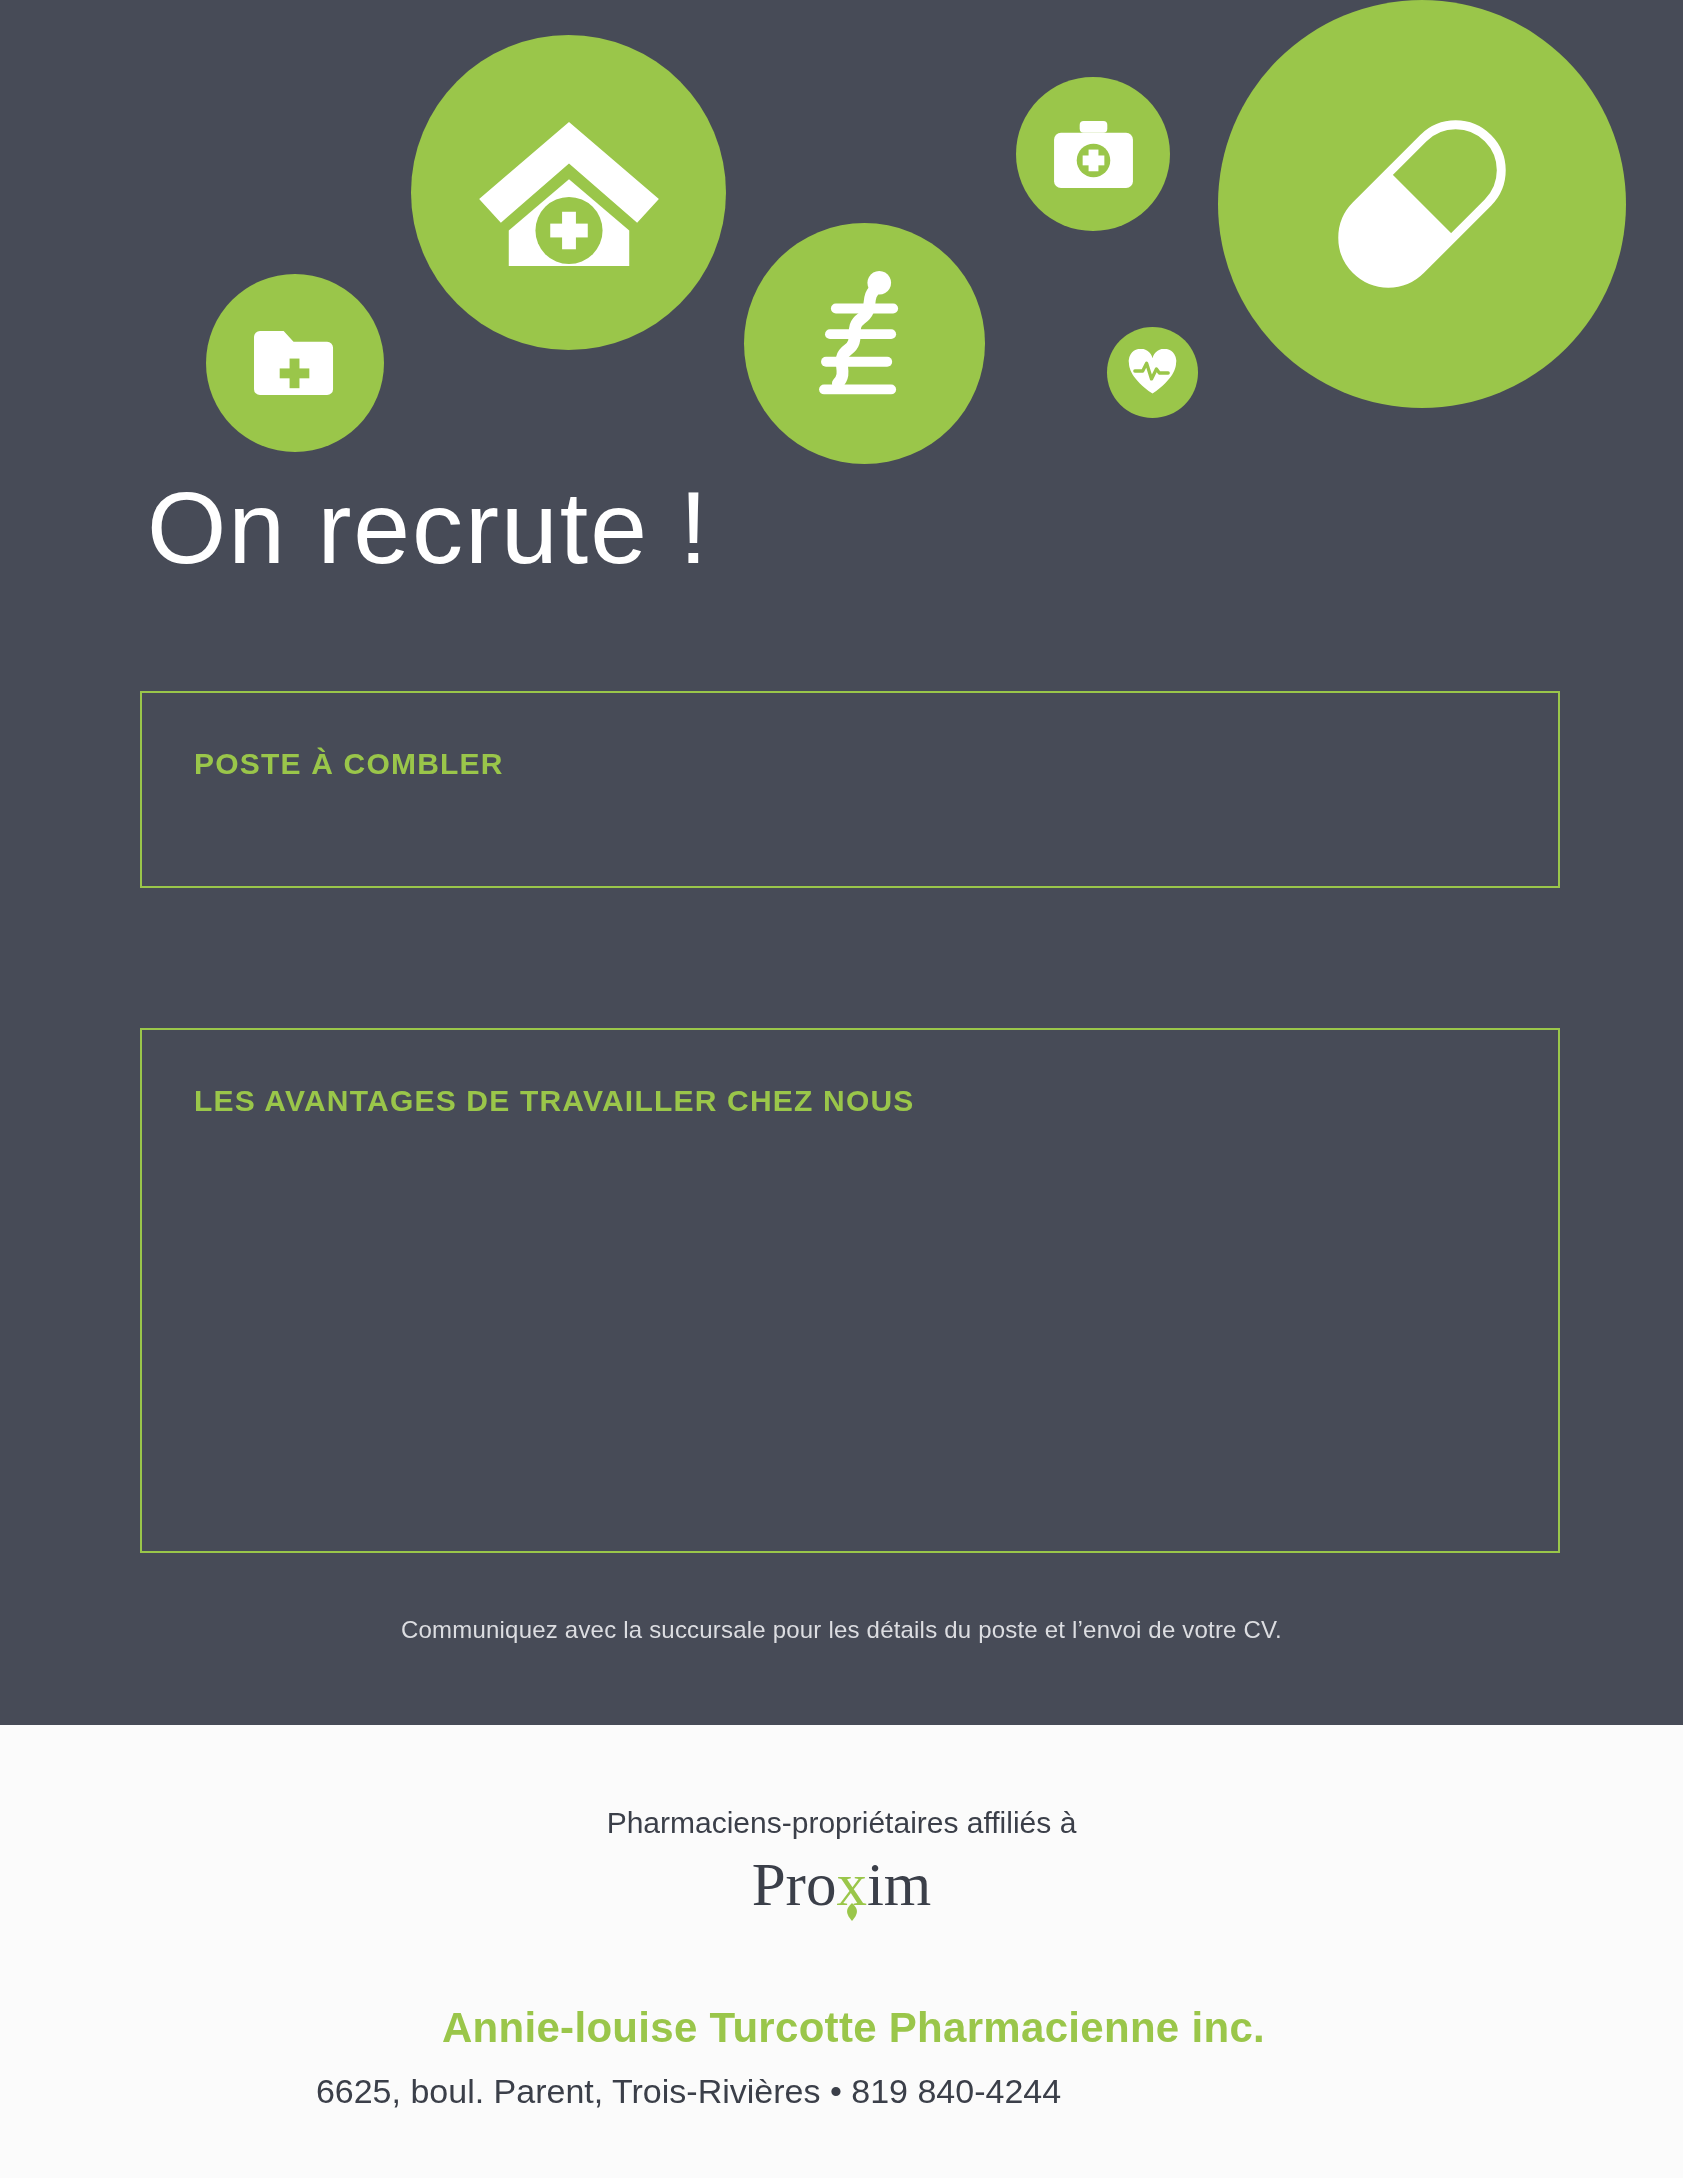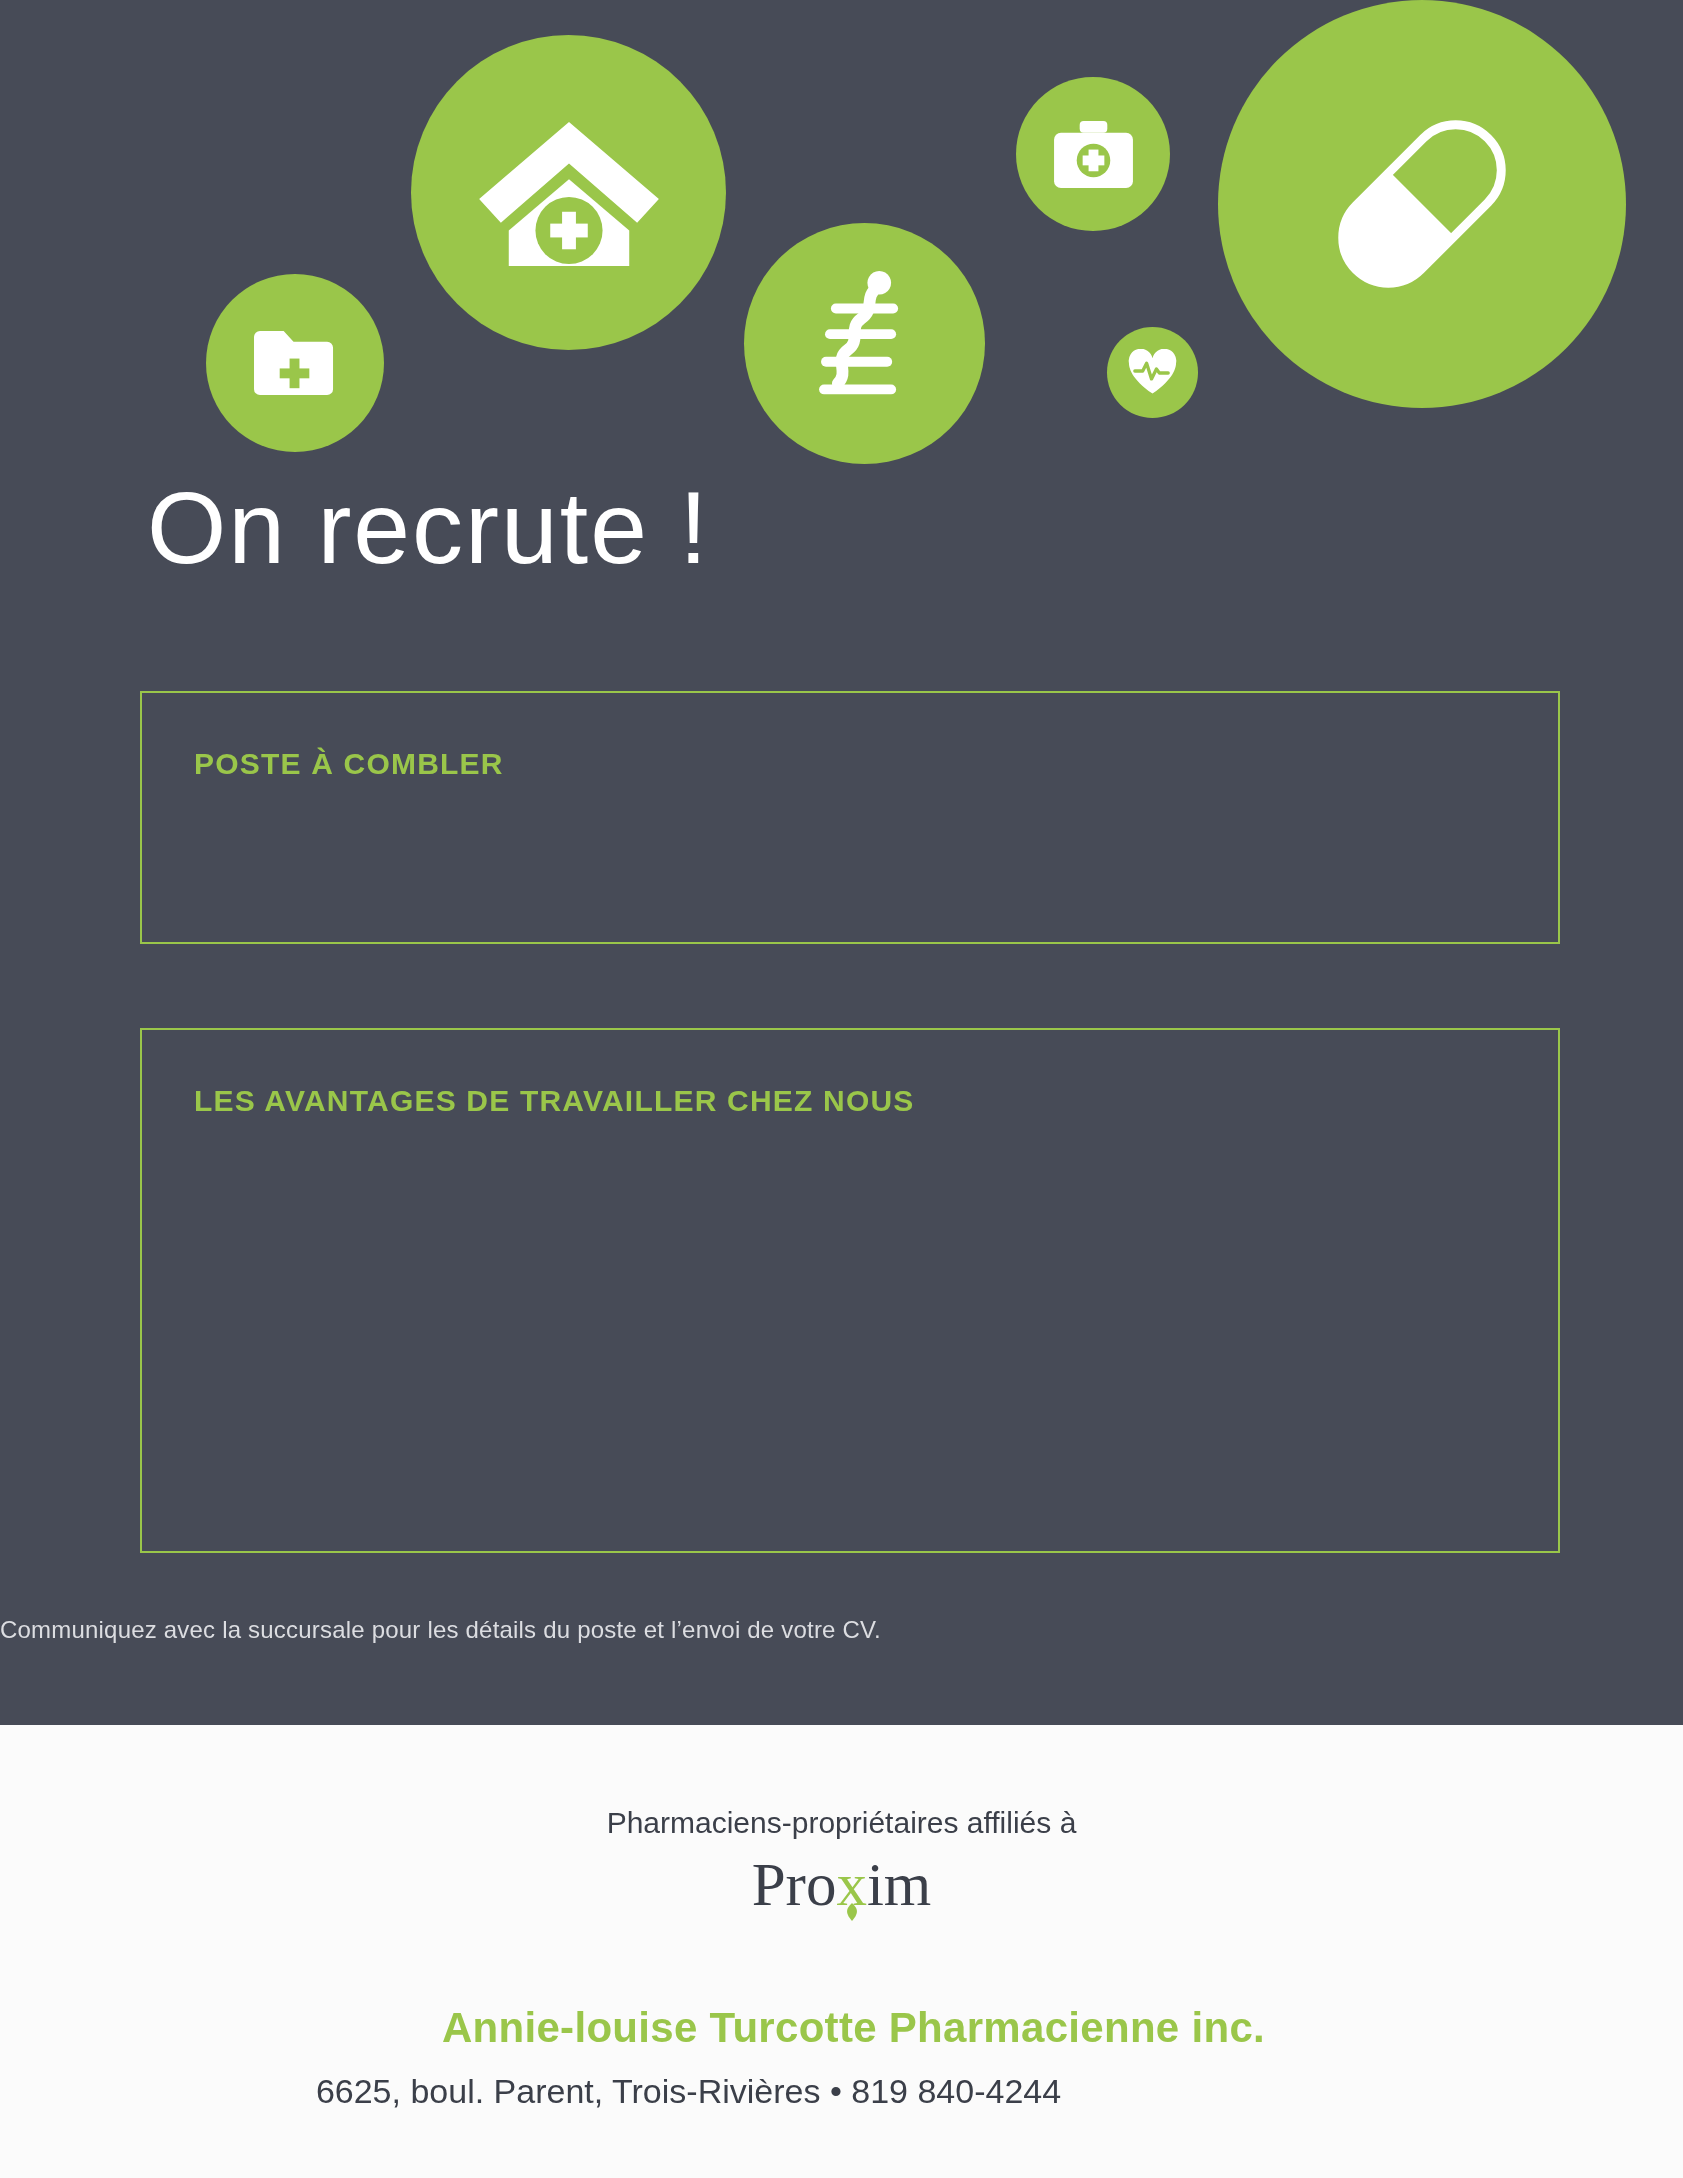--- a/index.html
+++ b/index.html
@@ -60,40 +60,40 @@
     letter-spacing: 2px;
     white-space: nowrap;
   }
 
   
   .box {
     position: absolute;
     border: 2px solid #9ac64a;
     box-sizing: border-box;
   }
-  .box-1 { left: 140px; top: 691px;  width: 1420px; height: 253px; text-align: right; }
+  .box-1 { left: 140px; top: 691px;  width: 1420px; height: 197px; text-align: right; }
   .box-2 { left: 140px; top: 1028px; width: 1420px; height: 525px; }
 
   .box-title {
     position: absolute;
     left: 52px;
     top: 54px;
     color: #9ac64a;
     font-size: 30px;
     font-weight: bold;
     letter-spacing: 1.2px;
     text-transform: uppercase;
   }
 
   .note {
     position: absolute;
     left: 0;
     top: 1616px;
     width: 1683px;
-    text-align: left;
+    text-align: center;
     color: #dcdde1;
     font-size: 24px;
     font-weight: 300;
     letter-spacing: 0.2px;
   }
 
   
   .footer {
     position: absolute;
     left: 0;

